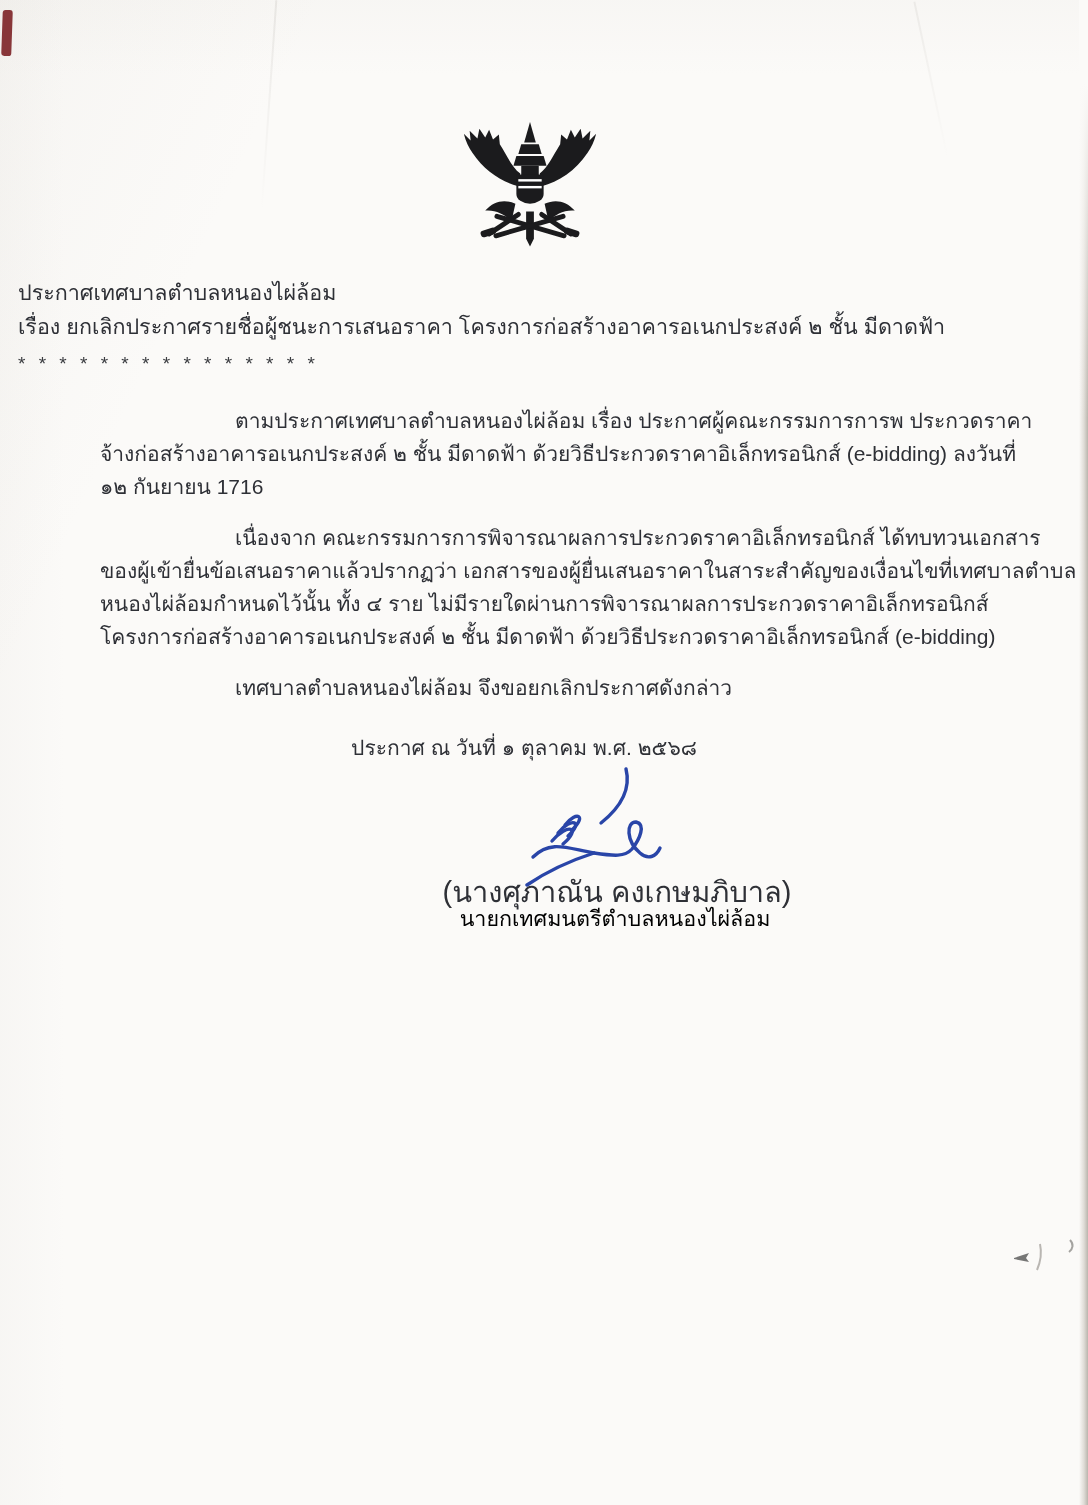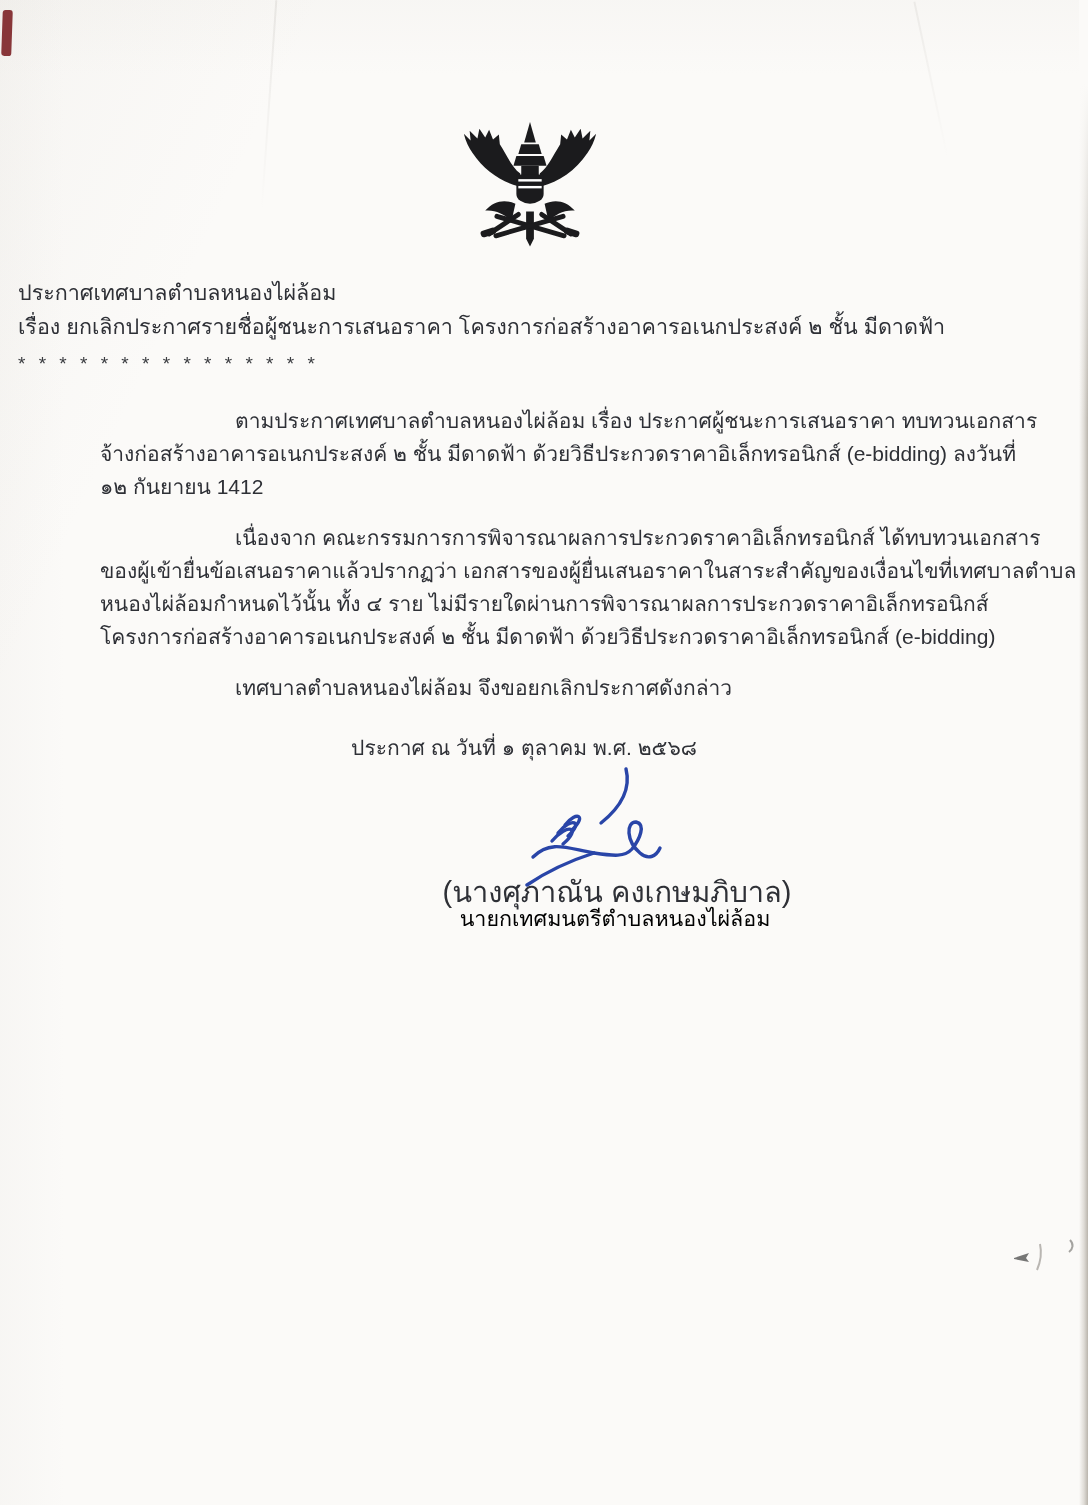--- a/index.html
+++ b/index.html
@@ -93,23 +93,23 @@
     <rect x="110" y="112" width="16" height="7" rx="3" transform="rotate(18 118 115)"></rect>
   </g>
 </svg>
 
 <div class="title-block">
   <div>ประกาศเทศบาลตำบลหนองไผ่ล้อม</div>
   <div>เรื่อง ยกเลิกประกาศรายชื่อผู้ชนะการเสนอราคา โครงการก่อสร้างอาคารอเนกประสงค์ ๒ ชั้น มีดาดฟ้า</div>
   <div class="stars">* * * * * * * * * * * * * * *</div>
 </div>
 
-<div class="doc-line body-left indent" style="top:404px">ตามประกาศเทศบาลตำบลหนองไผ่ล้อม เรื่อง ประกาศผู้ชนะการเสนอราคา ทบทวนเอกสาร</div>
+<div class="doc-line body-left indent" style="top:404px">ตามประกาศเทศบาลตำบลหนองไผ่ล้อม เรื่อง ประกาศผู้คณะกรรมการการพ ประกวดราคา</div>
 <div class="doc-line body-left" style="top:437px">จ้างก่อสร้างอาคารอเนกประสงค์ ๒ ชั้น มีดาดฟ้า ด้วยวิธีประกวดราคาอิเล็กทรอนิกส์ (e-bidding)  ลงวันที่</div>
-<div class="doc-line body-left" style="top:470px">๑๒ กันยายน 1412</div>
+<div class="doc-line body-left" style="top:470px">๑๒ กันยายน 1716</div>
 
 <div class="doc-line body-left indent" style="top:521px">เนื่องจาก คณะกรรมการการพิจารณาผลการประกวดราคาอิเล็กทรอนิกส์ ได้ทบทวนเอกสาร</div>
 <div class="doc-line body-left" style="top:554px">ของผู้เข้ายื่นข้อเสนอราคาแล้วปรากฏว่า เอกสารของผู้ยื่นเสนอราคาในสาระสำคัญของเงื่อนไขที่เทศบาลตำบล</div>
 <div class="doc-line body-left" style="top:587px">หนองไผ่ล้อมกำหนดไว้นั้น ทั้ง ๔ ราย ไม่มีรายใดผ่านการพิจารณาผลการประกวดราคาอิเล็กทรอนิกส์</div>
 <div class="doc-line body-left" style="top:620px">โครงการก่อสร้างอาคารอเนกประสงค์ ๒ ชั้น มีดาดฟ้า ด้วยวิธีประกวดราคาอิเล็กทรอนิกส์ (e-bidding)</div>
 
 <div class="doc-line body-left indent" style="top:671px">เทศบาลตำบลหนองไผ่ล้อม จึงขอยกเลิกประกาศดังกล่าว</div>
 
 <div class="doc-line centered" style="top:731px">ประกาศ  ณ  วันที่  ๑  ตุลาคม  พ.ศ. ๒๕๖๘</div>
 

